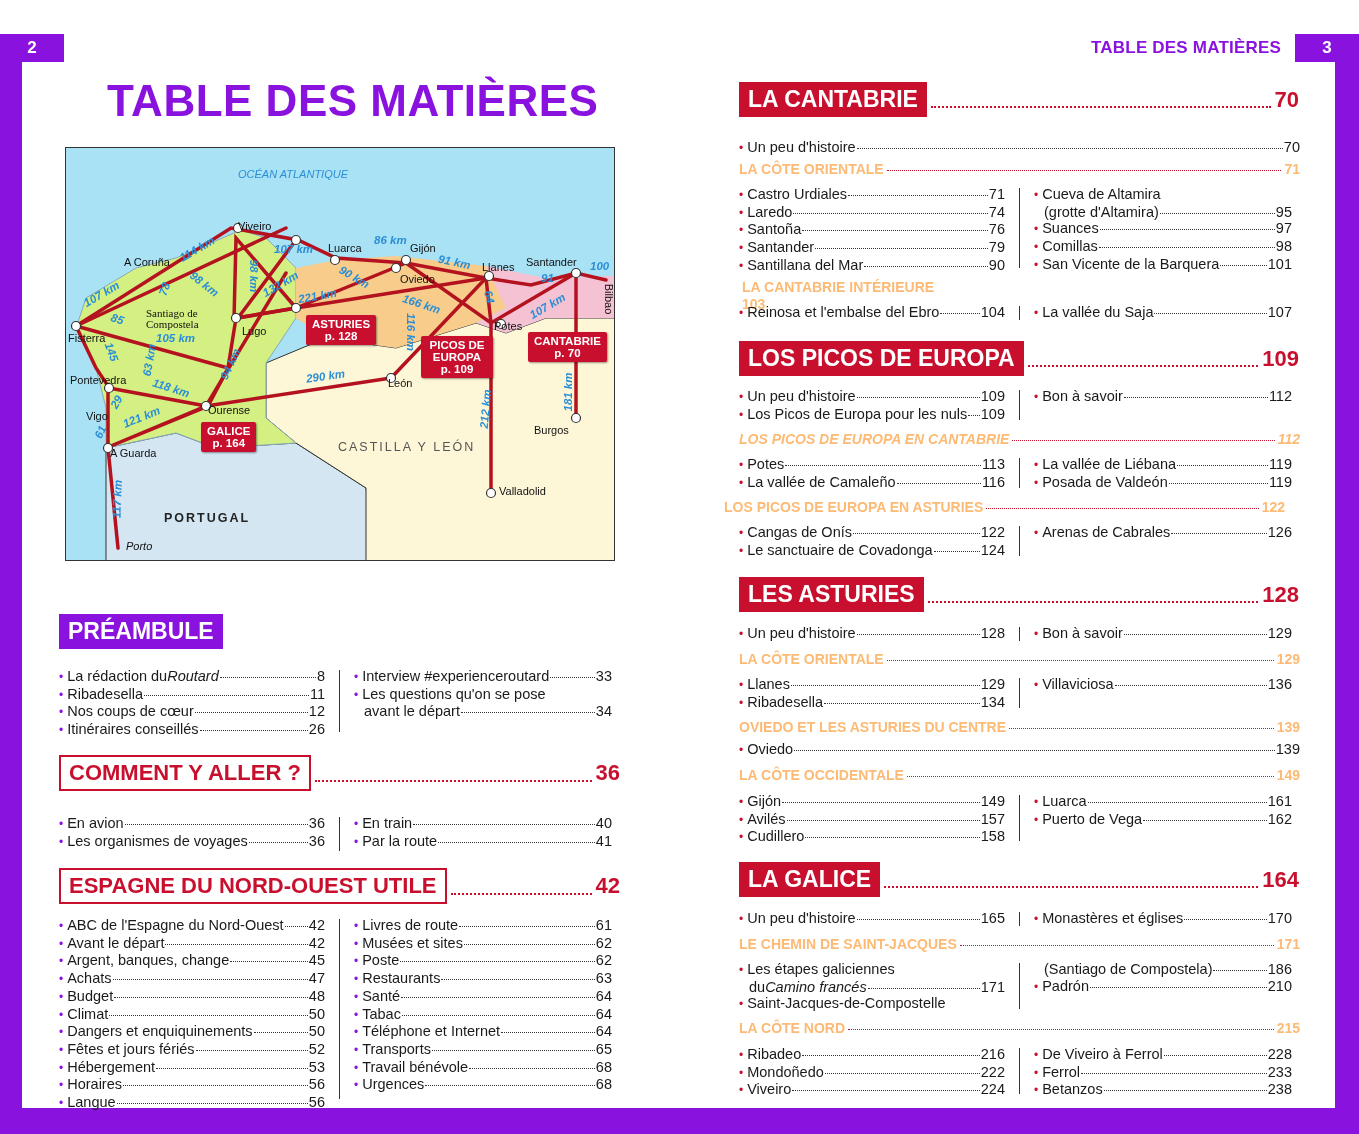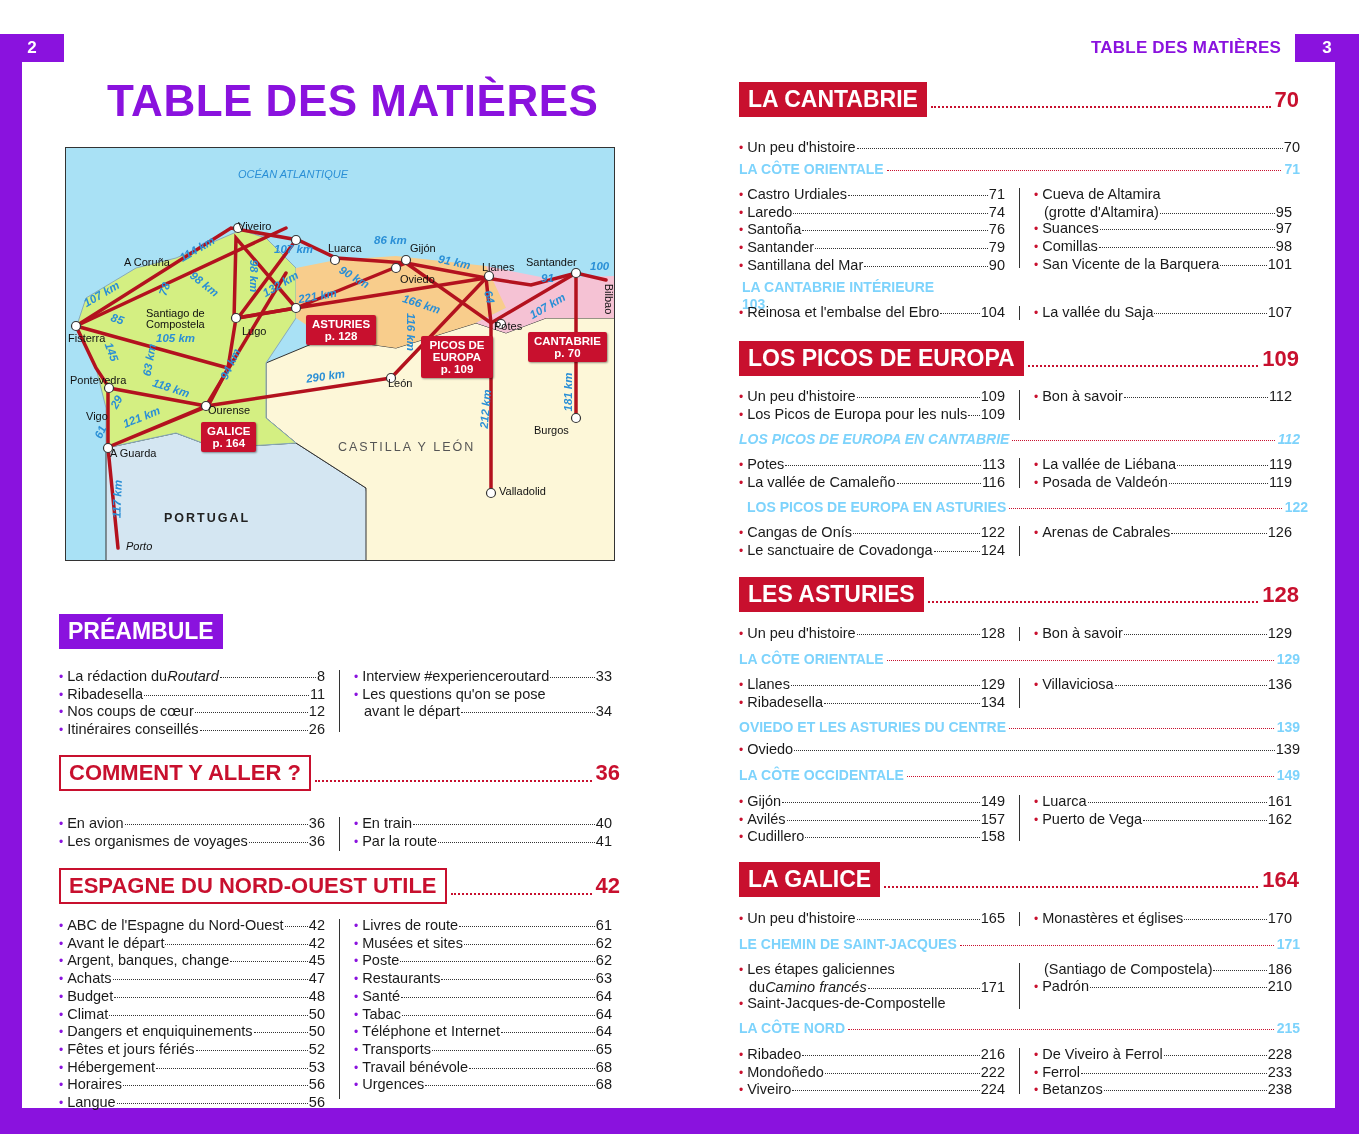--- a/index.html
+++ b/index.html
@@ -27,21 +27,21 @@
   .map-big { position: absolute; font-size: 12.5px; letter-spacing: 2px; color: #555; }
 
   
   .sec-head { position: absolute; display: flex; align-items: center; }
   .sec-box-purple { background: #8a12de; color: #fff; font-weight: bold; font-size: 23px; padding: 4px 9px; }
   .sec-box-outline { border: 2px solid #c8102e; color: #c8102e; font-weight: bold; font-size: 22px; padding: 3px 8px; background: #fff; }
   .sec-box-red { background: #c8102e; color: #fff; font-weight: bold; font-size: 23px; padding: 4px 9px; }
   .sec-dots { flex: 1; border-bottom: 2px dotted #c8102e; margin: 0 4px; height: 1px; align-self: flex-end; margin-bottom: 9px; }
   .sec-page { color: #c8102e; font-weight: bold; font-size: 22px; }
 
-  .sub-head { position: absolute; display: flex; align-items: baseline; color: #7dd3fc; font-weight: bold; font-size: 14px; }
+  .sub-head { position: absolute; display: flex; align-items: baseline; color: #fdba74; font-weight: bold; font-size: 14px; }
   .sub-head .dots { flex: 1; border-bottom: 1.5px dotted #c8102e; margin: 0 3px; transform: translateY(-3px); }
 
   .cols { position: absolute; display: flex; }
   .col { display: flex; flex-direction: column; }
   .col-divider { width: 1px; background: #333; margin: 2px 14px 0 14px; }
   .entry { display: flex; align-items: baseline; font-size: 14.5px; line-height: 16.7px; white-space: nowrap; }
   .entry .bullet { color: #8a12de; margin-right: 4px; font-size: 12px; }
   .entry.red-bullet .bullet { color: #c8102e; }
   .entry .dots { flex: 1; border-bottom: 1px dotted #333; margin: 0 1px; transform: translateY(-3px); min-width: 6px; }
   .entry .pg { text-align: right; }
@@ -113,21 +113,21 @@
   </svg>
   <div class="map-label" style="left:172px;top:20px;color:#2a8fd6;font-style:italic;">OCÉAN ATLANTIQUE</div>
   <div class="map-label" style="left:172px;top:72px;">Viveiro</div>
   <div class="map-label" style="left:58px;top:108px;">A Coruña</div>
   <div class="map-label" style="left:262px;top:94px;">Luarca</div>
   <div class="map-label" style="left:344px;top:94px;">Gijón</div>
   <div class="map-label" style="left:416px;top:113px;">Llanes</div>
   <div class="map-label" style="left:460px;top:108px;">Santander</div>
   <div class="map-label" style="left:334px;top:125px;">Oviedo</div>
   <div class="map-label" style="left:2px;top:184px;">Fisterra</div>
-  <div class="map-label" style="left:80px;top:160px;width:80px;white-space:normal;line-height:11px;">Santiago de Compostela</div>
+  <div class="map-label" style="left:80px;top:160px;width:80px;white-space:normal;line-height:11px;font-family:Liberation Serif, serif;">Santiago de Compostela</div>
   <div class="map-label" style="left:176px;top:177px;">Lugo</div>
   <div class="map-label" style="left:428px;top:172px;">Potes</div>
   <div class="map-label" style="left:528px;top:145px;transform:rotate(90deg);">Bilbao</div>
   <div class="map-label" style="left:4px;top:226px;">Pontevedra</div>
   <div class="map-label" style="left:142px;top:256px;">Ourense</div>
   <div class="map-label" style="left:322px;top:229px;">León</div>
   <div class="map-label" style="left:20px;top:262px;">Vigo</div>
   <div class="map-label" style="left:44px;top:299px;">A Guarda</div>
   <div class="map-label" style="left:468px;top:276px;">Burgos</div>
   <div class="map-label" style="left:433px;top:337px;">Valladolid</div>
@@ -568,21 +568,21 @@
         <span class="pg">119</span>
       </div>
       <div class="entry red-bullet">
         <span class="bullet">•</span>
         <span>Posada de Valdeón</span>
         <span class="dots"></span>
         <span class="pg">119</span>
       </div>
     </div>
 </div>
-<div class="sub-head" style="left:747px;top:499px;width:561px;">
+<div class="sub-head" style="left:724px;top:499px;width:561px;">
     <span>LOS PICOS DE EUROPA EN ASTURIES</span>
     <span class="dots"></span>
     <span>122</span>
   </div>
 <div class="cols" style="left:739px;top:524px;">
   <div class="col" id="pa-col1" style="width:266px;">
       <div class="entry red-bullet">
         <span class="bullet">•</span>
         <span>Cangas de Onís</span>
         <span class="dots"></span>

